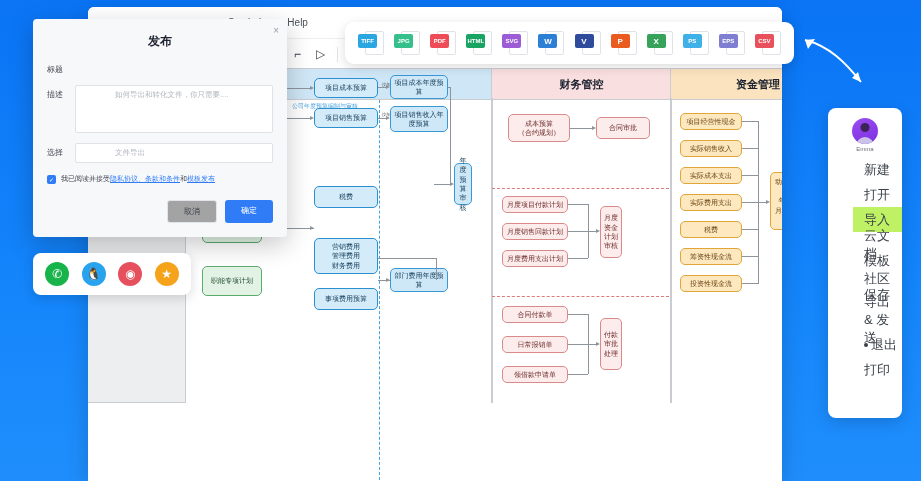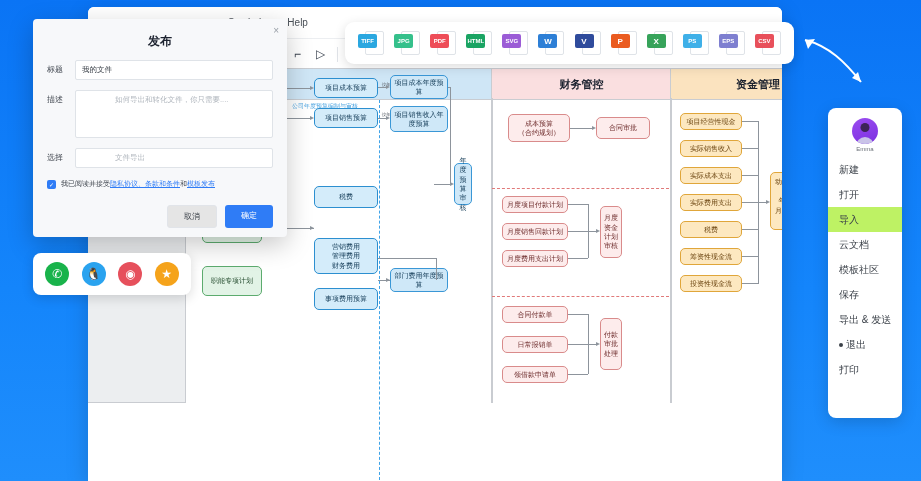--- a/index.html
+++ b/index.html
@@ -68,42 +68,42 @@
     background:#ffffff;border-radius:8px;box-shadow:0 4px 16px rgba(0,0,0,.16);
     overflow:hidden;display:flex;flex-direction:column;align-items:stretch;}
   #avatar{width:26px;height:26px;border-radius:50%;margin:10px auto 2px;
     background:linear-gradient(160deg,#9b4df0,#7b2fe0);position:relative;overflow:hidden;}
   #avatar .head{position:absolute;left:50%;top:5px;transform:translateX(-50%);
     width:9px;height:9px;border-radius:50%;background:#3c2456;}
   #avatar .body{position:absolute;left:50%;bottom:-4px;transform:translateX(-50%);
     width:18px;height:11px;border-radius:9px 9px 0 0;background:#c9c3e8;}
   #uname{text-align:center;font-size:6px;color:#6a7078;margin-bottom:5px;}
   .mitem{height:25px;display:flex;align-items:center;padding-left:11px;
-    font-size:10px;color:#3b4149;box-sizing:border-box;}
+    font-size:13px;color:#3b4149;box-sizing:border-box;margin-left:25px;}
   .mitem.active{background:#bef264;}
   .mitem .dot{width:4px;height:4px;border-radius:50%;background:#3b4149;margin-right:3px;}
 
   
   #dialog{position:absolute;left:33px;top:19px;width:254px;height:218px;
     background:#f7f8fa;border-radius:4px;box-shadow:0 8px 26px rgba(0,0,0,.22);}
   #dlg-title{text-align:center;font-size:12px;font-weight:bold;color:#1d2330;padding-top:14px;}
   #dlg-close{position:absolute;right:8px;top:6px;font-size:10px;color:#9aa0a8;cursor:pointer;}
   .frow{display:flex;margin:10px 14px 0 14px;font-size:8px;}
   .frow .flbl{width:28px;color:#40464f;padding-top:4px;}
   .fctl{flex:1;background:#fff;border:1px solid #dfe3e8;border-radius:2px;
     font-size:7.5px;color:#3b4149;padding:4px 6px;box-sizing:border-box;}
   .fctl.ph{color:#b0b6bd;padding-left:39px;}
   .fctl.ta{height:48px;}
   #chkrow{display:flex;align-items:center;margin:11px 14px 0 14px;font-size:7px;color:#40464f;}
   #chk{width:9px;height:9px;border-radius:2px;background:#2f7cf6;margin-right:5px;
     display:flex;align-items:center;justify-content:center;color:#fff;font-size:6px;}
   .lnk{color:#2f7cf6;text-decoration:underline;}
   #btnrow{display:flex;justify-content:flex-end;gap:8px;margin:16px 14px 0 0;}
   .btn{font-size:8px;padding:5px 16px;border-radius:3px;cursor:pointer;}
-  .btn.sec{background:#e5e5e5;color:#3b4149;border:1px solid #e1e4e9;}
+  .btn.sec{background:#a3a3a3;color:#3b4149;border:1px solid #e1e4e9;}
   .btn.pri{background:#2f7cf6;color:#fff;}
 
   
   #social{position:absolute;left:33px;top:253px;width:158px;height:42px;
     background:#fff;border-radius:8px;box-shadow:0 3px 12px rgba(0,0,0,.15);
     display:flex;align-items:center;justify-content:space-around;padding:0 6px;box-sizing:border-box;}
   .soc{width:24px;height:24px;border-radius:50%;display:flex;align-items:center;
     justify-content:center;color:#fff;font-size:12px;}
 
   
@@ -348,21 +348,20 @@
   </div>
   <div class="mitem">打印</div>
 </div>
 
 <div id="dialog">
   <div id="dlg-close">×</div>
   <div id="dlg-title">发布</div>
 
   <div class="frow">
     <div class="flbl">标题</div>
-    <div class="fctl">我的文件</div>
   </div>
 
   <div class="frow">
     <div class="flbl">描述</div>
     <div class="fctl ta ph">如何导出和转化文件，你只需要....</div>
   </div>
 
   <div class="frow">
     <div class="flbl">选择</div>
     <div class="fctl ph">文件导出</div>

